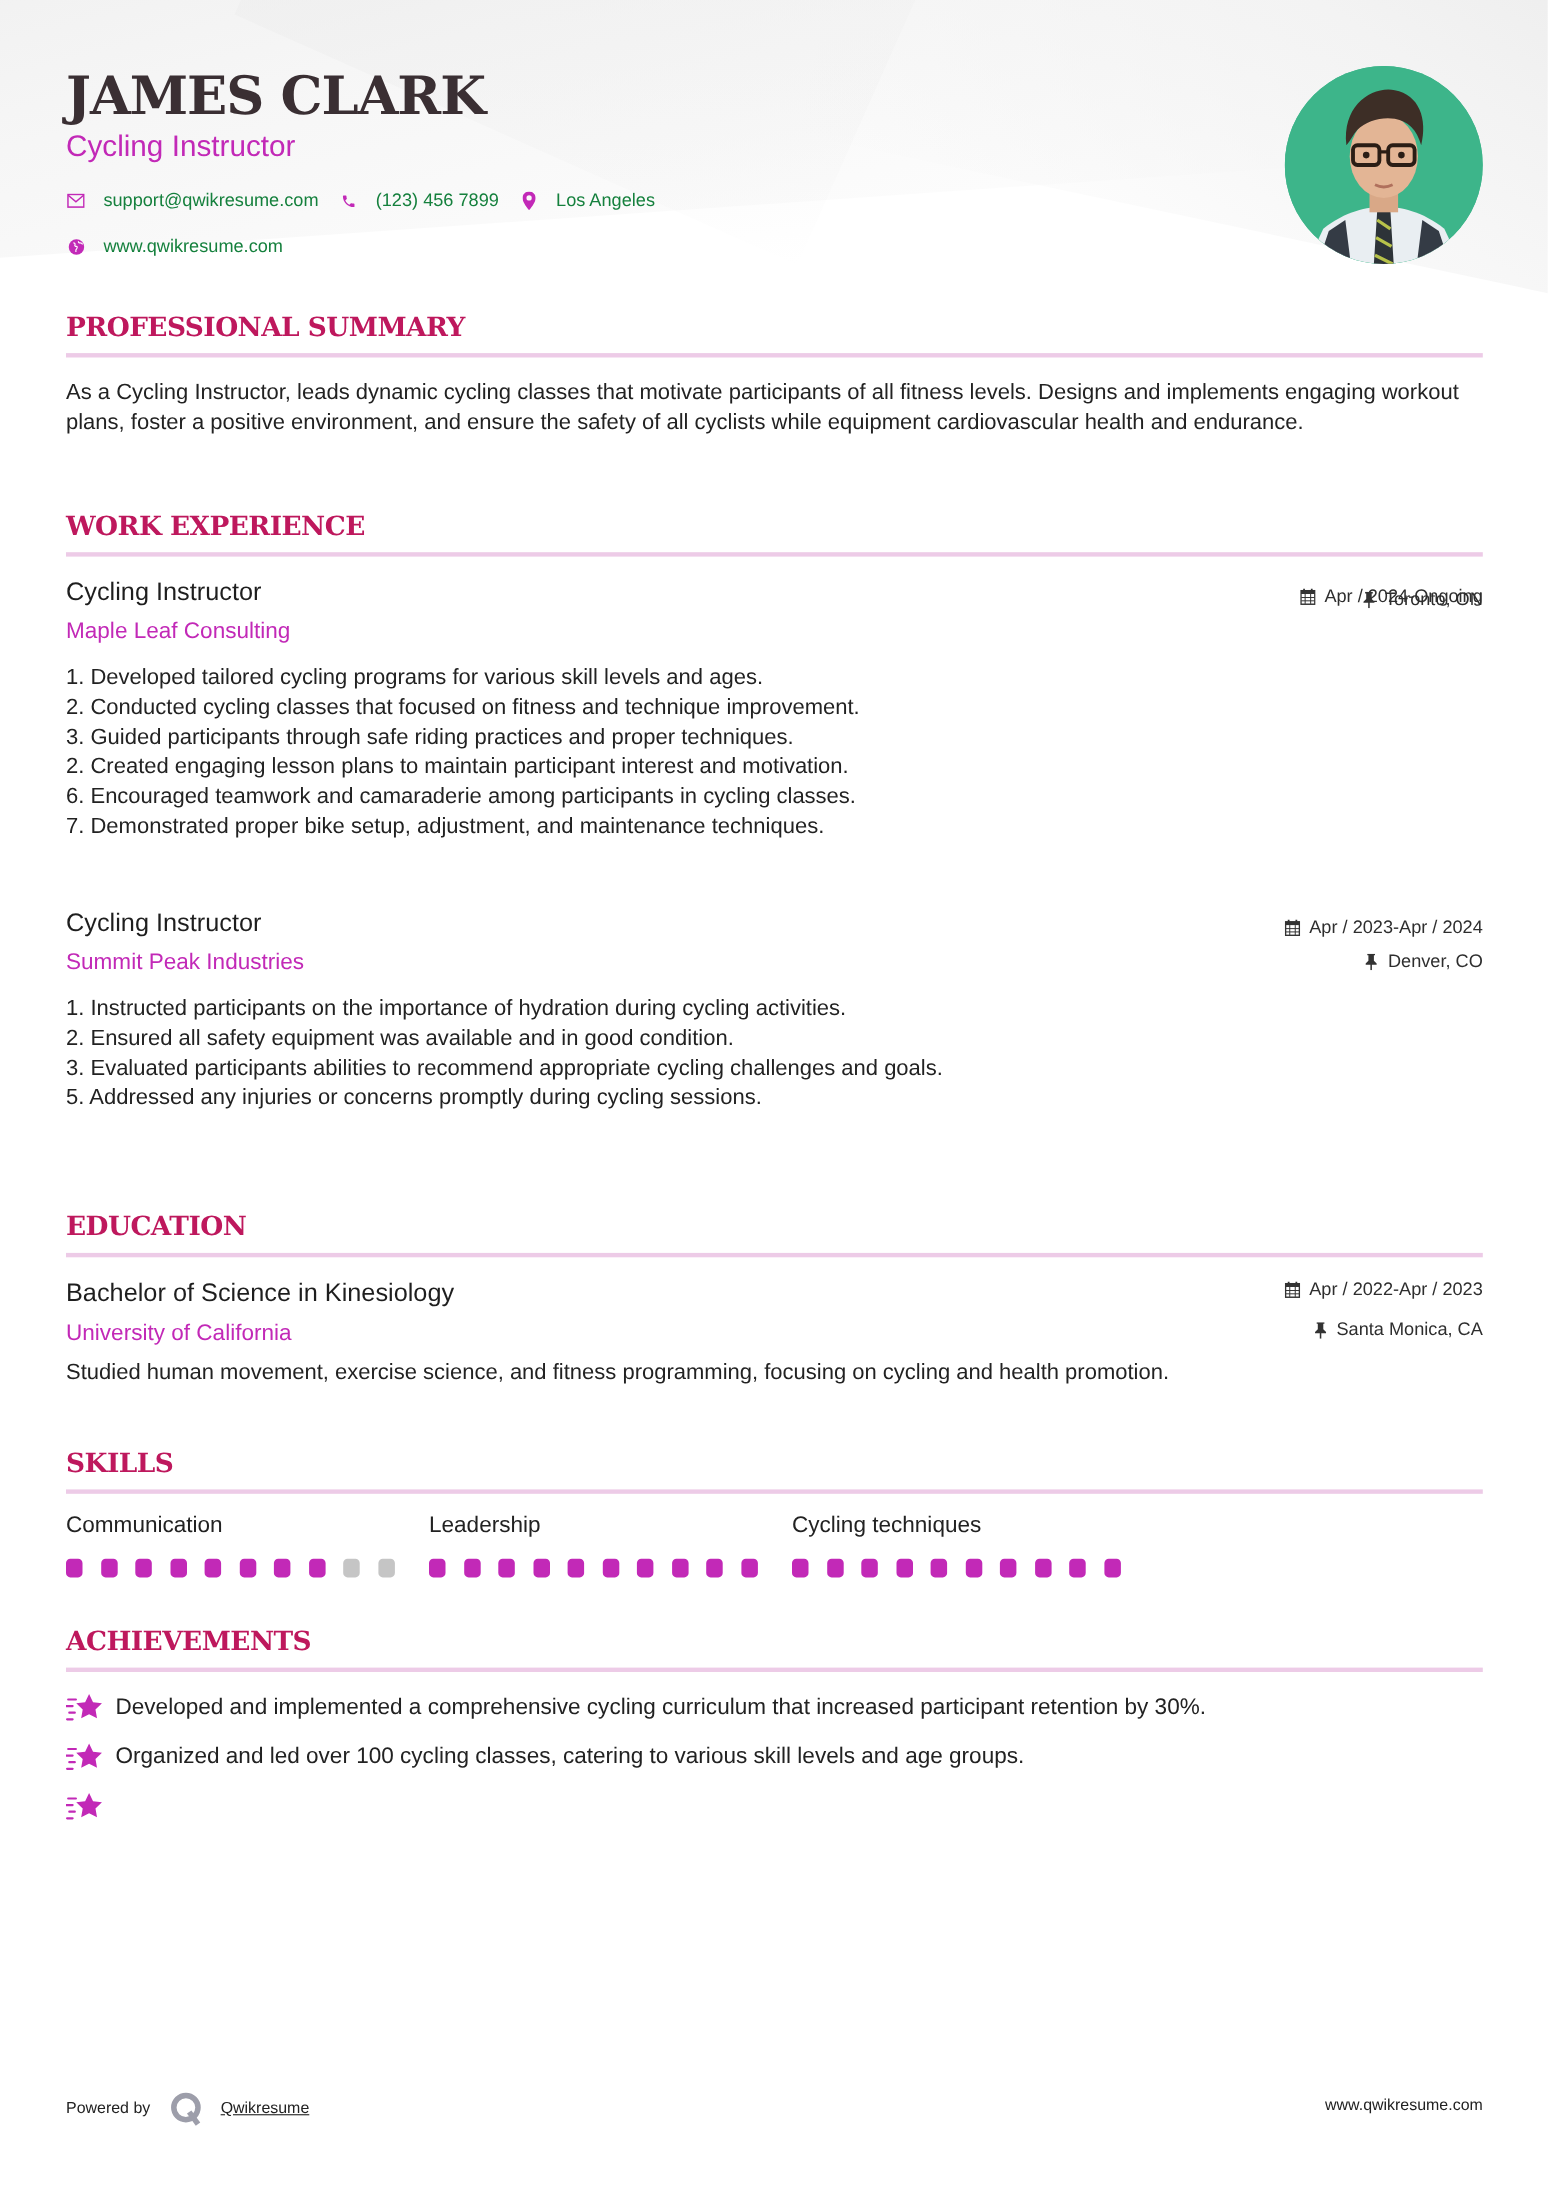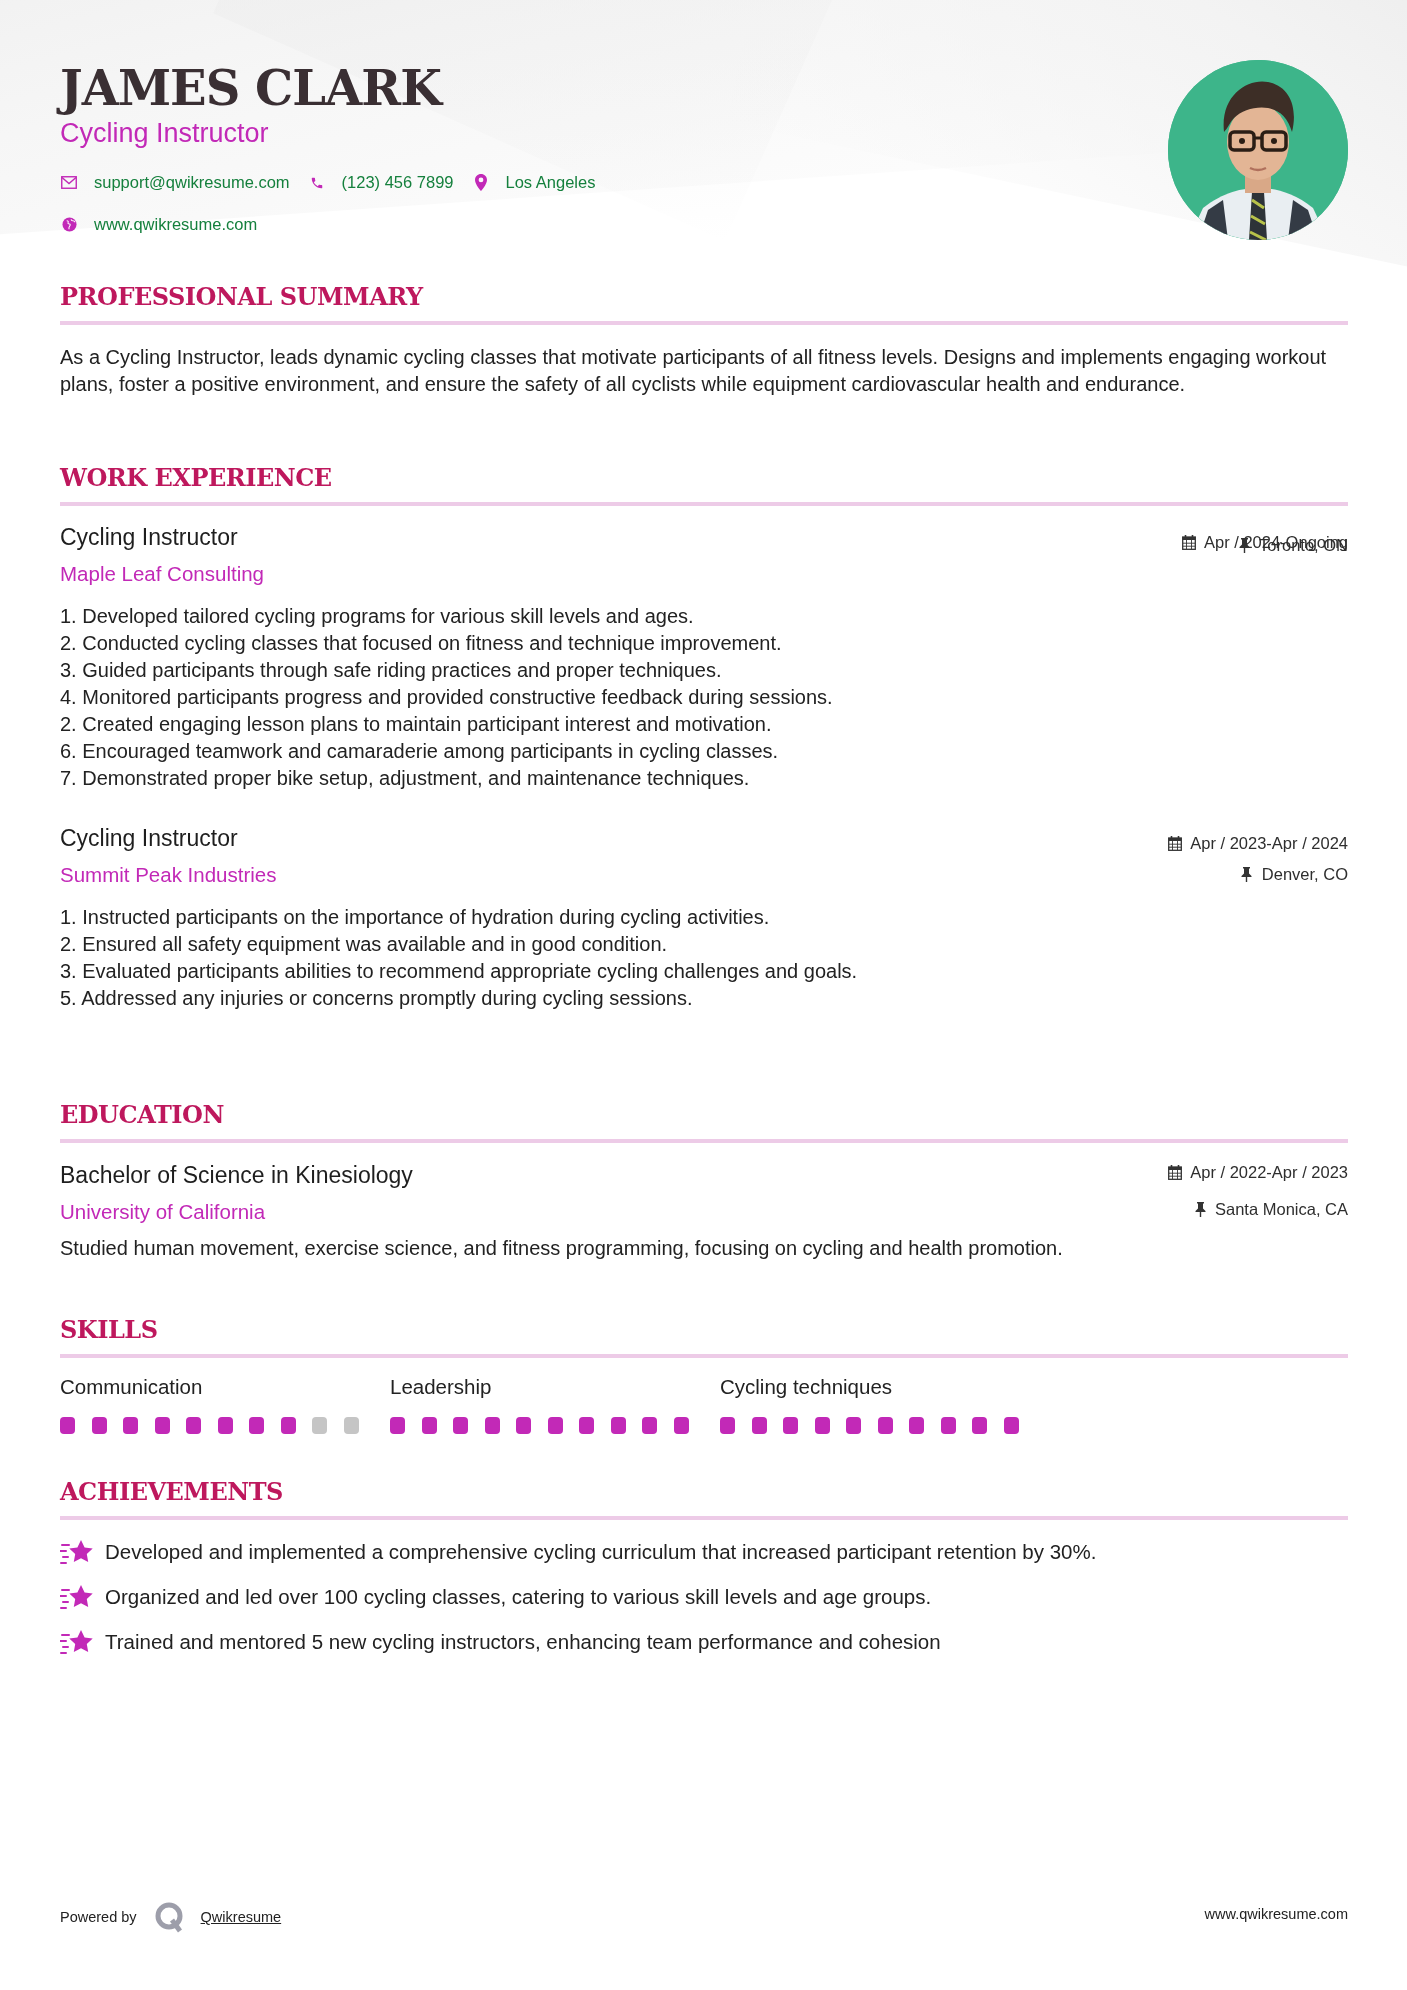--- a/index.html
+++ b/index.html
@@ -141,21 +141,20 @@
         <svg width="11" height="15" viewBox="0 0 11 15">
             <path d="M2 0h7v1.5H8v5l2.5 2.5v1H6.2V15H4.8V10H0.5V9L3 6.5v-5H2z" fill="#333"></path>
           </svg>
       </span>
       <span>Toronto, ON</span>
     </div>
     <ul class="bullets" style="top:603px;">
       <li>1. Developed tailored cycling programs for various skill levels and ages.</li>
       <li>2. Conducted cycling classes that focused on fitness and technique improvement.</li>
       <li>3. Guided participants through safe riding practices and proper techniques.</li>
-      <li>4. Monitored participants progress and provided constructive feedback during sessions.</li>
       <li>2. Created engaging lesson plans to maintain participant interest and motivation.</li>
       <li>6. Encouraged teamwork and camaraderie among participants in cycling classes.</li>
       <li>7. Demonstrated proper bike setup, adjustment, and maintenance techniques.</li>
     </ul>
   </div>
 
   <div>
     <div class="job-title" style="top:825px;">Cycling Instructor</div>
     <div class="company" style="top:863px;">Summit Peak Industries</div>
     <div class="meta" style="top:834px;">
@@ -279,21 +278,20 @@
             <path d="M2 8h7M0 14h6M3 20h5M1 26h5" stroke="#c229b7" stroke-width="2" stroke-linecap="round"></path>
             <path d="M21 3l3.6 7.4 8.1 1.1-5.9 5.6 1.4 8-7.2-3.8-7.2 3.8 1.4-8-5.9-5.6 8.1-1.1z" fill="#c229b7"></path>
           </svg></span>
         <span>Organized and led over 100 cycling classes, catering to various skill levels and age groups.</span>
       </div>
       <div class="ach" style="top: 1627px;">
         <span class="star"><svg width="36" height="30" viewBox="0 0 36 30">
             <path d="M2 8h7M0 14h6M3 20h5M1 26h5" stroke="#c229b7" stroke-width="2" stroke-linecap="round"></path>
             <path d="M21 3l3.6 7.4 8.1 1.1-5.9 5.6 1.4 8-7.2-3.8-7.2 3.8 1.4-8-5.9-5.6 8.1-1.1z" fill="#c229b7"></path>
           </svg></span>
-        <span>Trained and mentored 5 new cycling instructors, enhancing team performance and cohesion</span>
       </div>
     </div>
 
   <div class="footer-left">
     <span>Powered by</span>
     <span class="qlogo">
       <svg width="34" height="34" viewBox="0 0 34 34">
           <circle cx="16" cy="16" r="11" fill="none" stroke="#9d9eaa" stroke-width="5"></circle>
           <line x1="19" y1="20" x2="27" y2="31" stroke="#9d9eaa" stroke-width="5"></line>
         </svg>

